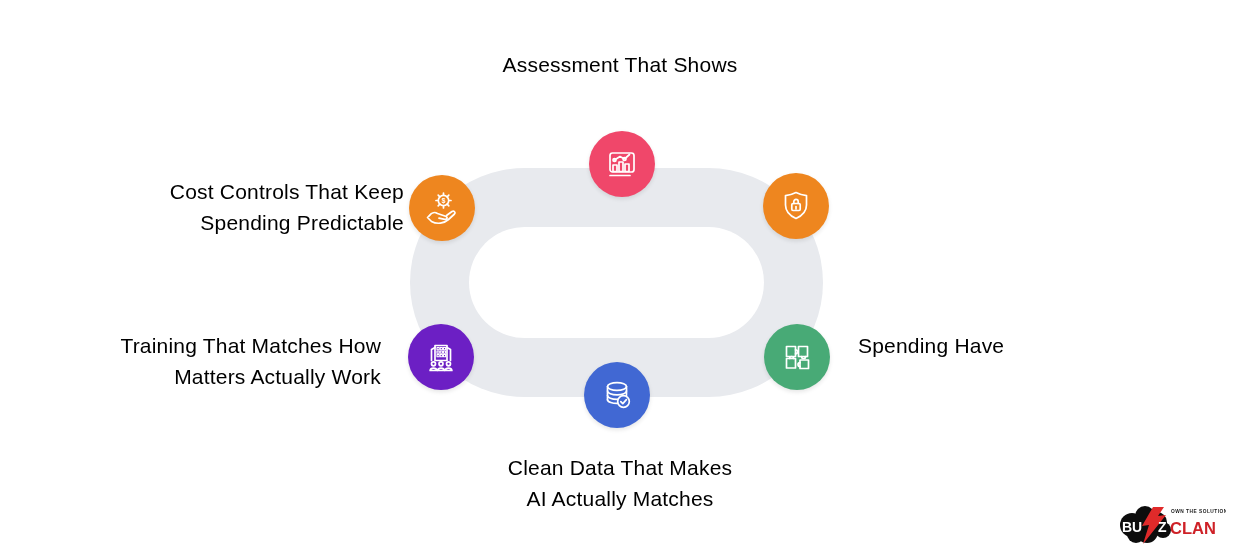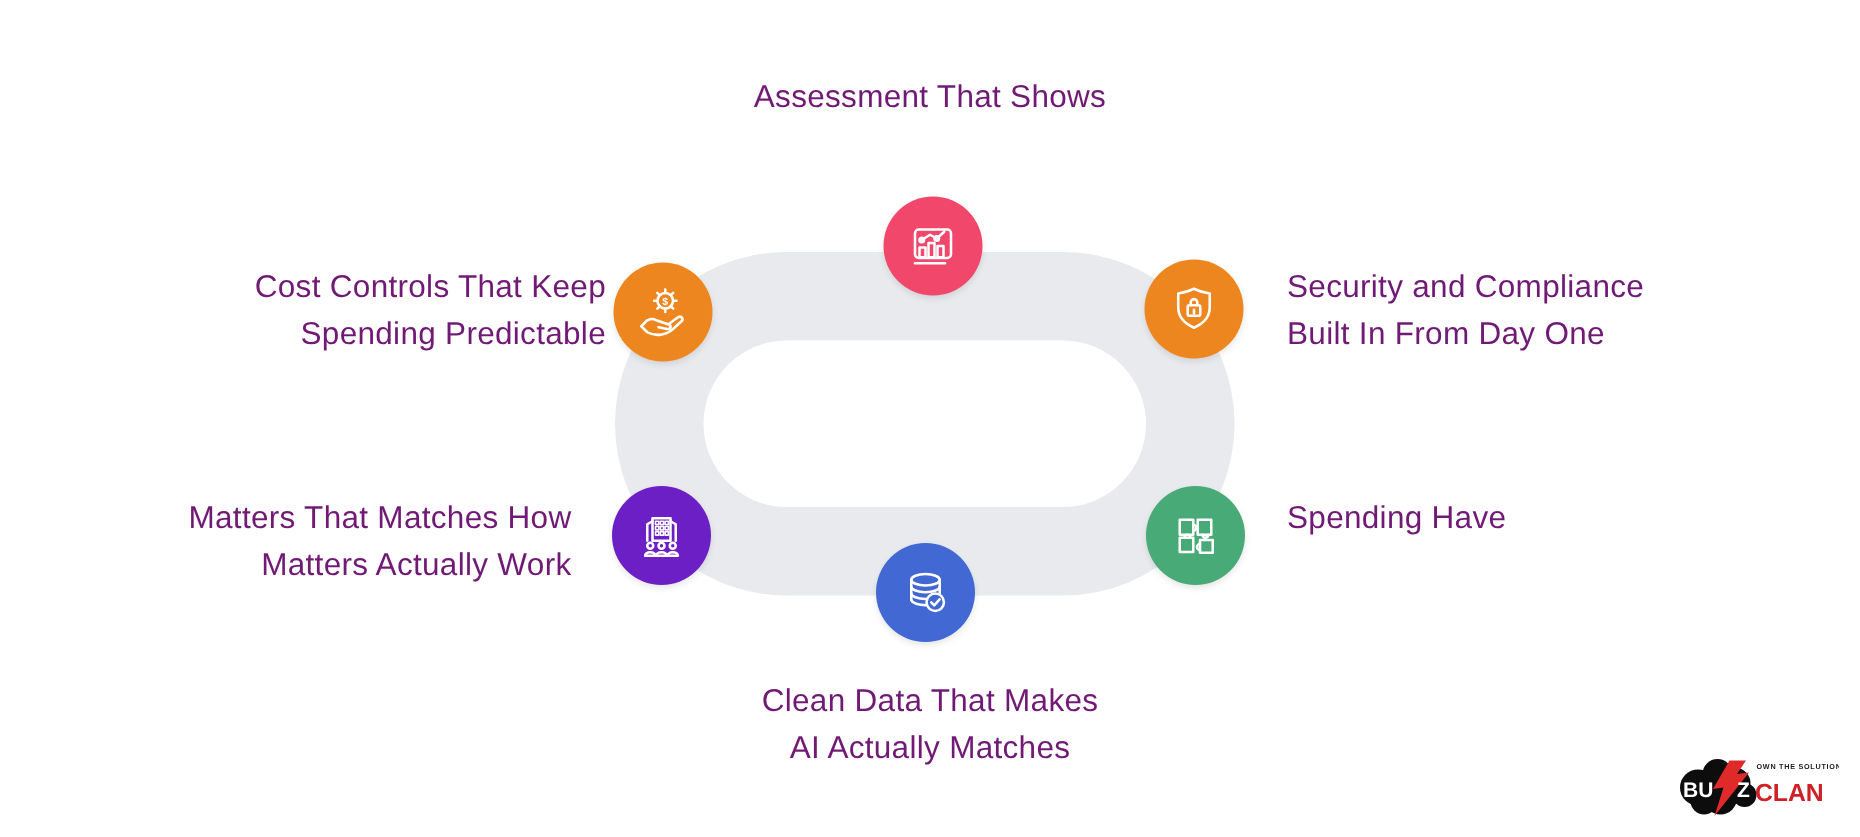--- a/index.html
+++ b/index.html
@@ -32,21 +32,21 @@
   .lbl-integration{left:858px;top:330px;}
   .lbl-data{left:370px;top:452px;}
   
   .logo{position:absolute;left:1116px;top:503px;width:110px;height:44px;}
   .icon-stroke{fill:none;stroke:#ffffff;stroke-width:1.7;stroke-linecap:round;stroke-linejoin:round;}
   .icon-thin{fill:none;stroke:#ffffff;stroke-width:1.1;stroke-linecap:round;stroke-linejoin:round;}
 </style>
 </head>
 <body>
 
-<div class="canvas" style="color: #701a75;">
+<div class="canvas" style="color: #000000;">
 
   <div class="ring" style="background-color: rgb(232, 234, 238);">
     <div class="ring-hole" style="background-color: rgb(255, 255, 255);"></div>
   </div>
 
   <div class="node n-assessment" style="background-color: rgb(240, 71, 106);">
     <span>
       <svg width="40" height="40" viewBox="0 0 40 40">
         <g class="icon-stroke">
           <rect x="8" y="9" width="24" height="19" rx="2.5"></rect>
@@ -155,27 +155,23 @@
 
   <div class="lbl lbl-center lbl-assessment">
     <span>Assessment That Shows</span>
   </div>
 
   <div class="lbl lbl-right lbl-cost">
     <span>Cost Controls That Keep</span>
     <span>Spending Predictable</span>
   </div>
 
-  <div class="lbl lbl-left lbl-security">
-    <span>Security and Compliance</span>
-    <span>Built In From Day One</span>
-  </div>
 
   <div class="lbl lbl-right lbl-training">
-    <span>Matters That Matches How</span>
+    <span>Training That Matches How</span>
     <span>Matters Actually Work</span>
   </div>
 
   <div class="lbl lbl-left lbl-integration">
     <span>Spending Have</span>
   </div>
 
   <div class="lbl lbl-center lbl-data">
     <span>Clean Data That Makes</span>
     <span>AI Actually Matches</span>

